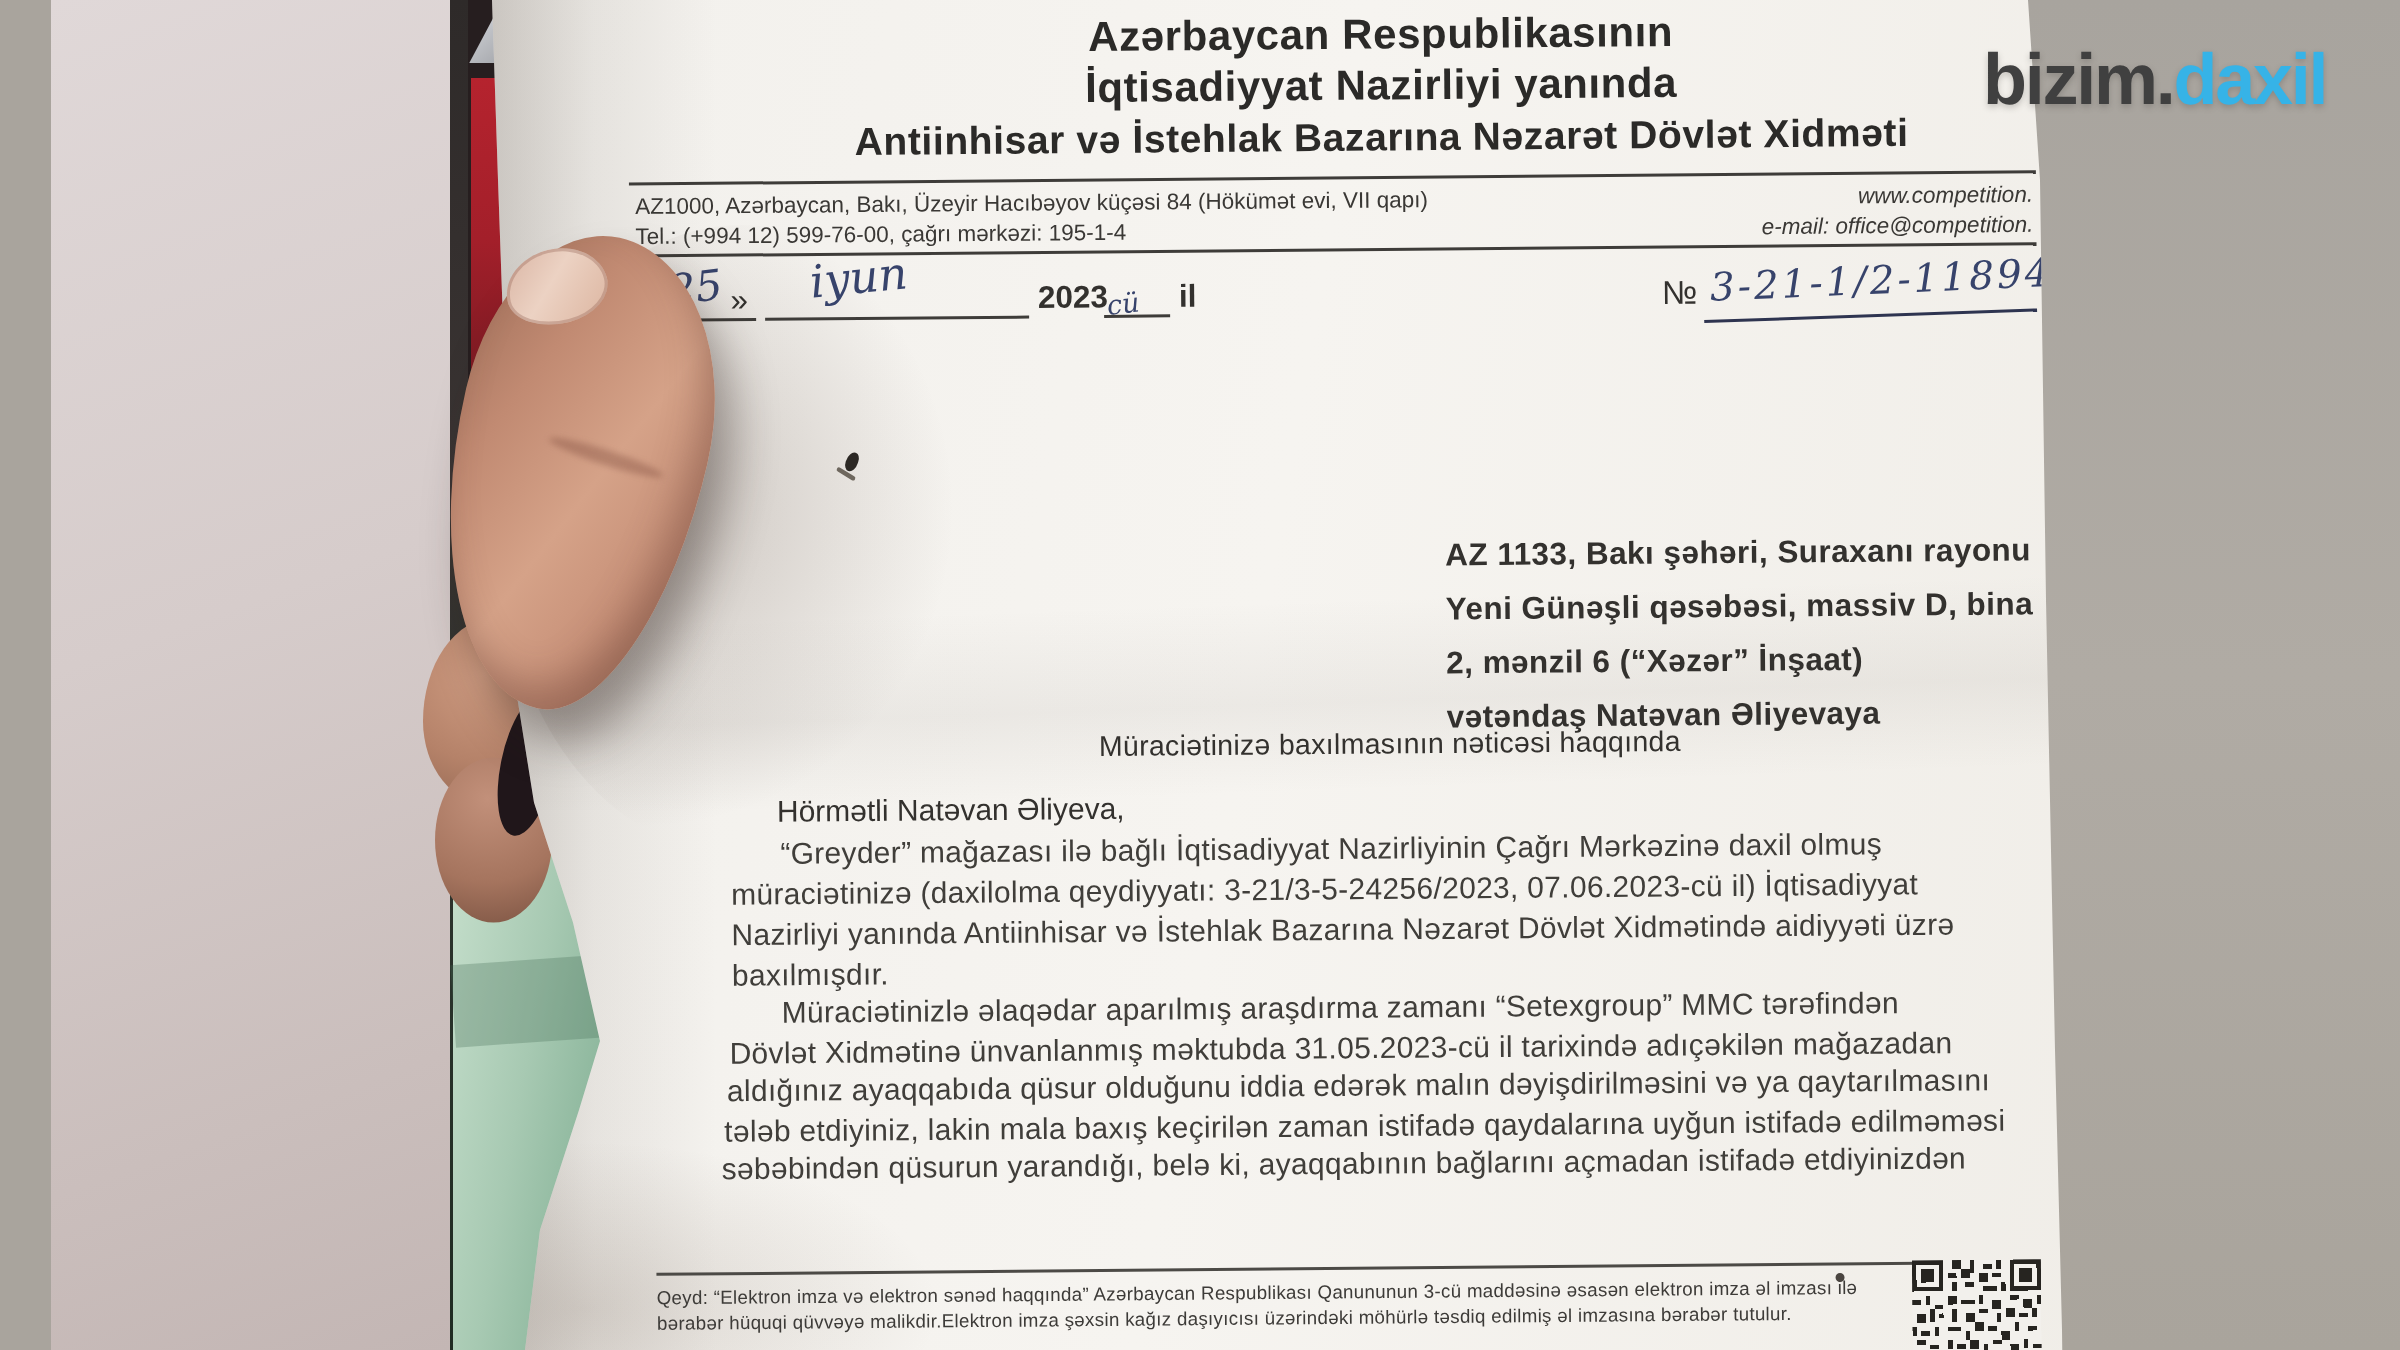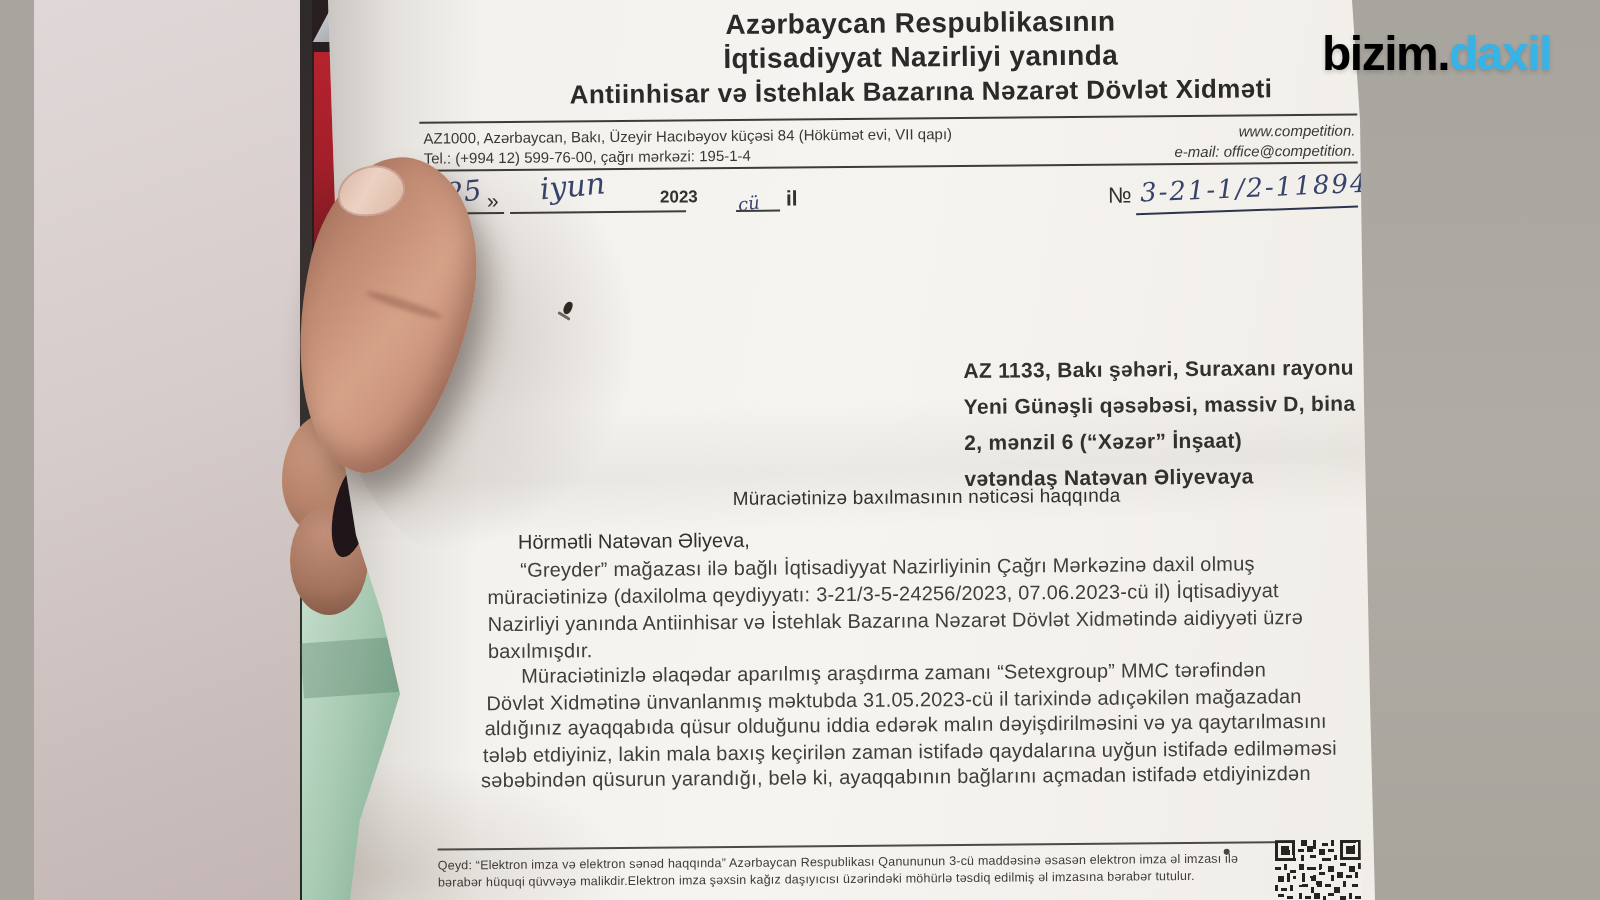--- a/index.html
+++ b/index.html
@@ -77,21 +77,21 @@
   
   #speck{left:531px;top:299px;width:8px;height:13px;border-radius:60% 40% 55% 45%;
     background:#2c2824;transform:rotate(18deg);}
   #speck-tail{left:524px;top:312px;width:14px;height:3px;border-radius:2px;background:#6e675e;transform:rotate(32deg);}
   #qr{left:1237px;top:844px;width:86px;height:86px;}
   #qr-dot{left:1186px;top:852px;width:6px;height:6px;border-radius:50%;background:#4a4540;}
 
   
   #logo{left:1288px;top:26px;font-size:48px;font-weight:700;letter-spacing:-1.5px;white-space:nowrap;
     text-shadow:0 2px 4px rgba(60,55,50,.25);}
-  #logo .p1{color:#000000;}
+  #logo .p1{color:#404040;}
   #logo .p2{color:#36b3e7;}
 </style>
 </head>
 <body>
 
 <div id="stage">
 
   <div class="abs" id="wall-left"></div>
   <div class="abs" id="edge-strip"></div>
   <div class="abs" id="behind-paper"></div>
@@ -126,21 +126,21 @@
       <div class="abs small" style="left:1000px;top:144px;width:324px;text-align:right;font-style:italic;">e-mail: office@competition.</div>
 
       <div class="abs rule" style="left:388px;top:166px;width:938px;"></div>
 
       <div class="abs print" style="left:396px;top:186px;font-size:21px;">«</div>
       <div class="abs hand" style="left:414px;top:172px;font-size:28px;transform:rotate(-6deg);">25</div>
       <div class="abs print" style="left:455px;top:186px;font-size:21px;">»</div>
       <div class="abs rule" style="left:406px;top:209px;width:66px;height:2px;"></div>
       <div class="abs rule" style="left:478px;top:209px;width:176px;height:2px;"></div>
       <div class="abs hand" style="left:508px;top:166px;font-size:30px;transform:rotate(-5deg);">iyun</div>
-      <div class="abs print" style="left:628px;top:186px;font-size:17px;font-weight:700;">2023</div>
+      <div class="abs print" style="left:660px;top:186px;font-size:21px;font-weight:700;">2023</div>
       <div class="abs hand" style="left:706px;top:192px;font-size:18px;transform:rotate(-6deg);">cü</div>
       <div class="abs rule" style="left:704px;top:209px;width:44px;height:2px;"></div>
       <div class="abs print" style="left:754px;top:186px;font-size:21px;font-weight:700;text-align:center;">il</div>
 
       <div class="abs print" style="left:1076px;top:185px;font-size:22px;">№</div>
       <div class="abs hand" style="left:1108px;top:176px;font-size:26px;letter-spacing:2px;transform:rotate(-2deg);">3-21-1/2-11894/</div>
       <div class="abs rule" style="left:1104px;top:213px;width:222px;height:2px;transform:rotate(-1.5deg);background:#2e3450;"></div>
 
       <div class="abs" style="left:930px;top:354px;width:400px;overflow:hidden;">
         <div class="recline">AZ 1133, Bakı şəhəri, Suraxanı rayonu</div>

